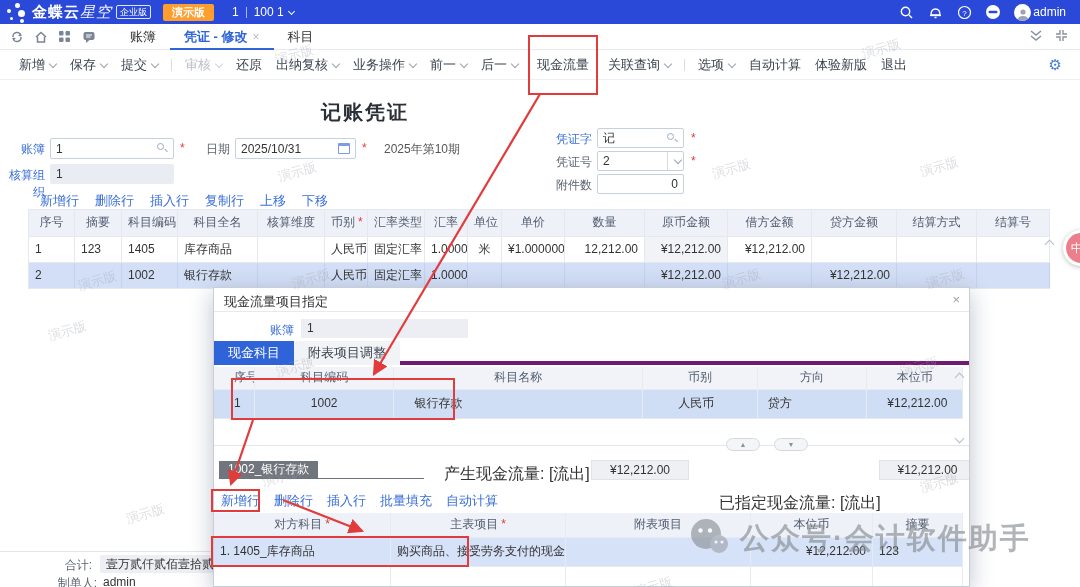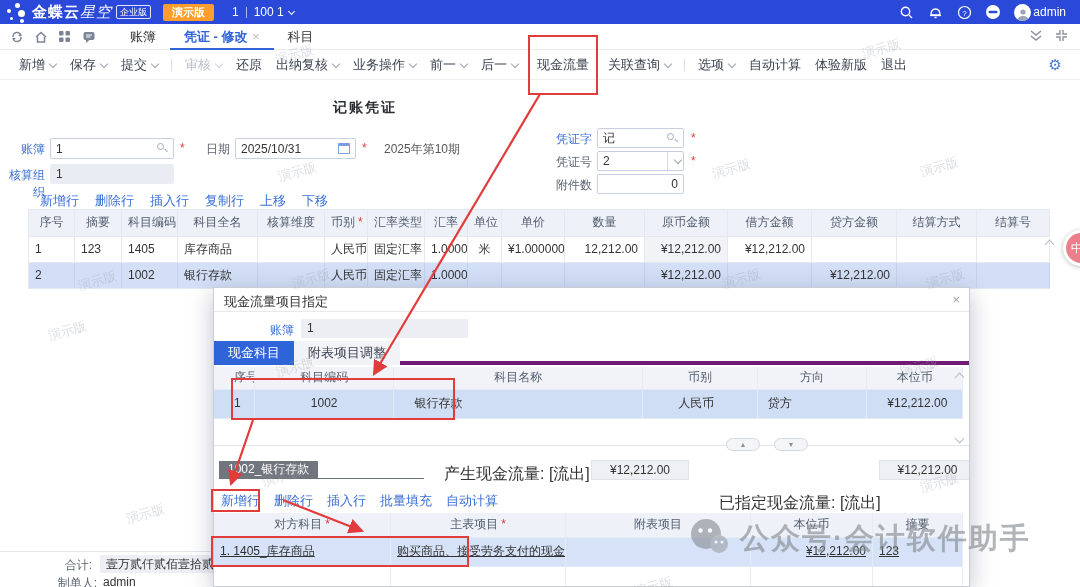--- a/index.html
+++ b/index.html
@@ -36,21 +36,21 @@
   
   .toolbar { position:absolute; left:0; top:50px; width:1080px; height:30px; background:#fff; border-bottom:1px solid #eceef2; display:flex; align-items:center; padding-left:12px; font-size:13px; color:#3c4350; z-index:5; }
   .titem { padding:0 7px; display:flex; align-items:center; white-space:nowrap; }
   .titem.disabled { color:#b9bdc6; }
   .titem.disabled .chev { border-color:#ccd0d8; }
   .tdiv { width:1px; height:12px; background:#d8dce3; margin:0 6px; }
   .titem.redbox-inline { border:2px solid #e23b3b; padding:19px 7px; margin:0 3px; }
   .gear { position:absolute; right:18px; top:6px; color:#4a7de0; font-size:15px; }
 
   
-  .page-title { position:absolute; left:0; top:99px; width:730px; text-align:center; font-size:14px; font-weight:bold; color:#2b2f36; letter-spacing:2px; }
+  .page-title { position:absolute; left:0; top:99px; width:730px; text-align:center; font-size:20px; font-weight:bold; color:#2b2f36; letter-spacing:2px; }
   .flabel { position:absolute; font-size:12px; color:#5d6572; text-align:right; }
   .flabel.blue { color:#3a6fd8; }
   .finput { position:absolute; background:#fff; border:1px solid #c7d0e0; border-radius:2px; display:flex; align-items:center; padding:0 5px; font-size:12px; color:#333; }
   .finput.gray { background:#e9ecf2; border-color:#e9ecf2; }
   .finput .val { flex:1; }
   .finput .val.right { text-align:right; }
   .req { color:#e03b3b; margin-left:3px; font-style:normal; font-size:12px; }
   .star { position:absolute; color:#e03b3b; font-size:12px; }
   .ico-search { position:relative; width:11px; height:11px; }
   .ico-search i { position:absolute; left:0; top:0; width:7px; height:7px; border:1.4px solid #9aabc9; border-radius:50%; }
@@ -124,21 +124,21 @@
   .fb1 { left:377px; } .fb2 { left:665px; width:97px; }
 
   .dlg-actions { position:absolute; left:7px; top:204px; display:flex; gap:14px; font-size:13px; color:#3a6fd8; }
 
   .dtable { position:absolute; left:0; top:225px; width:749px; font-size:12px; }
   .drow { display:flex; border-bottom:1px solid #e6eaf1; }
   .drow.dhead { background:#eef1f8; color:#525c6e; }
   .dc { height:24px; line-height:23px; padding:0 6px; border-right:1px solid #e6eaf1; white-space:nowrap; overflow:hidden; }
   .dhead .dc { text-align:center; }
   .drow.ddata { background:#d6e2f8; }
-  .drow.ddata .dc { height:28px; line-height:27px;text-decoration:underline; }
+  .drow.ddata .dc { height:28px; line-height:27px; }
   .drow.dempty .dc { height:23px; }
   .dc0{width:177px}.dc1{width:175px}.dc2{width:185px}.dc3{width:122px}.dc4{width:90px}
   .dc.rgt { text-align:right; }
 
   
   .redbox { position:absolute; border:2px solid #e23b3b; z-index:30; pointer-events:none; }
   #rb2 { left:231px; top:378px; width:224px; height:42px; }
   #rb3 { left:211px; top:489px; width:49px; height:23px; }
   #rb4 { left:211px; top:536px; width:258px; height:31px; }
   #arrows { position:absolute; left:0; top:0; z-index:31; pointer-events:none; }

